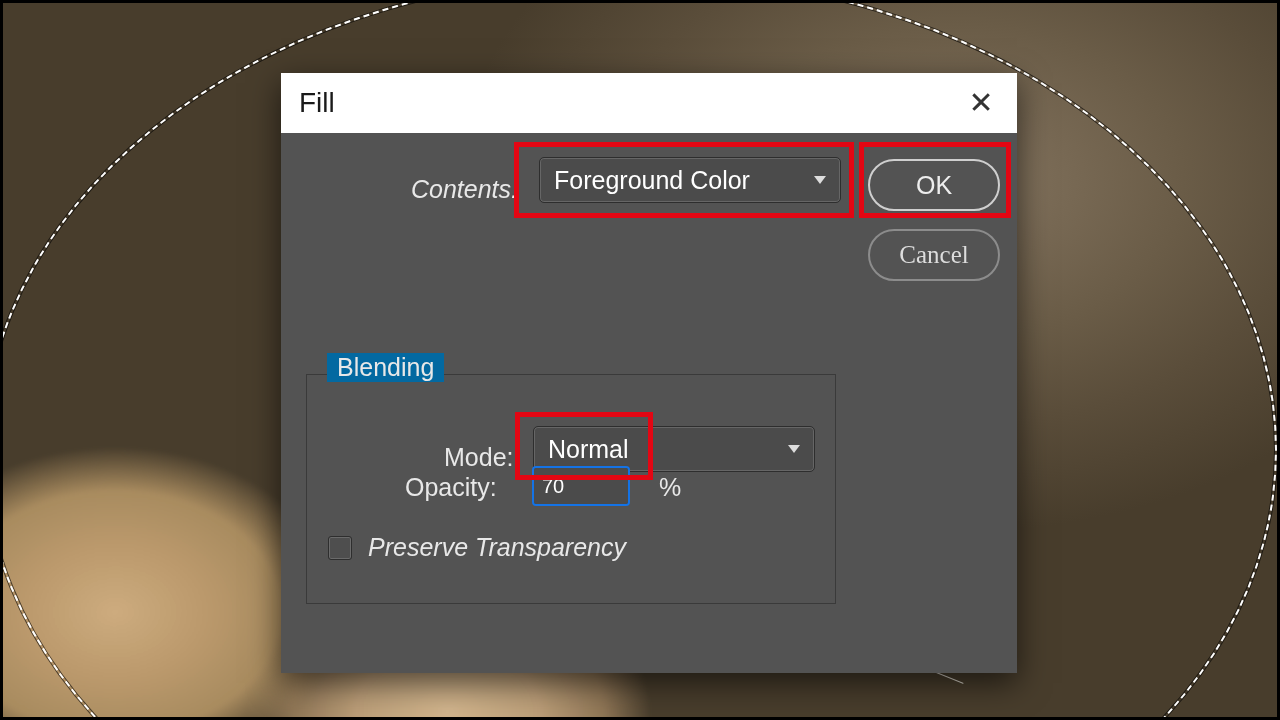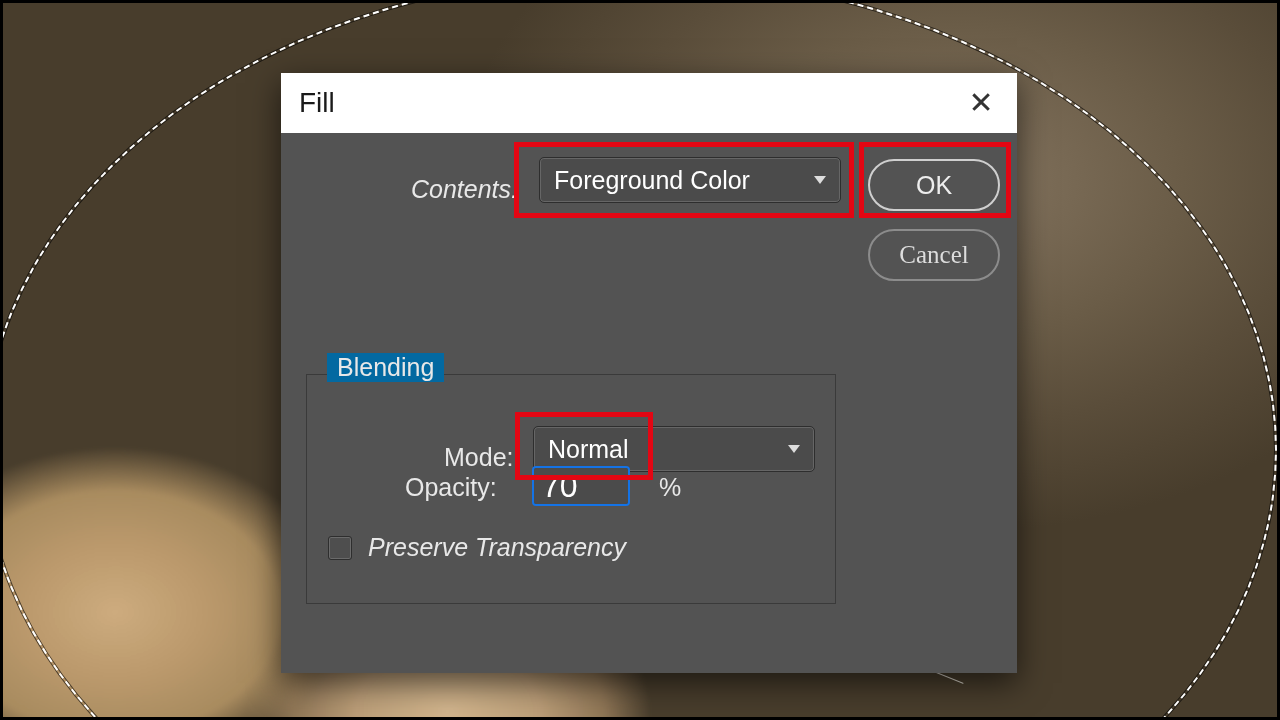--- a/index.html
+++ b/index.html
@@ -78,21 +78,21 @@
   .fieldset{
     position:absolute;left:25px;top:241px;width:528px;height:228px;
     border:1px solid #3a3a3a;
   }
   .legend{
     position:absolute;left:46px;top:220px;background:#0369a1;padding:0 10px;color:#e8e8e8;
   }
 
   .num-input{
     width:96px;height:38px;background:#4b4b4b;border:1px solid #2e2e2e;border-radius:3px;
-    color:#fff;font-size:32px;padding:2px 8px;box-sizing:border-box;
+    color:#fff;font-size:20px;padding:2px 8px;box-sizing:border-box;
     outline:2px solid #1473e6;outline-offset:-1px;
   }
 
   .checkbox{
     width:22px;height:22px;border:1px solid #2e2e2e;background:#4e4e4e;border-radius:3px;
     box-shadow:inset 0 0 0 1px #6a6a6a;
   }
 
   
   .redbox{

